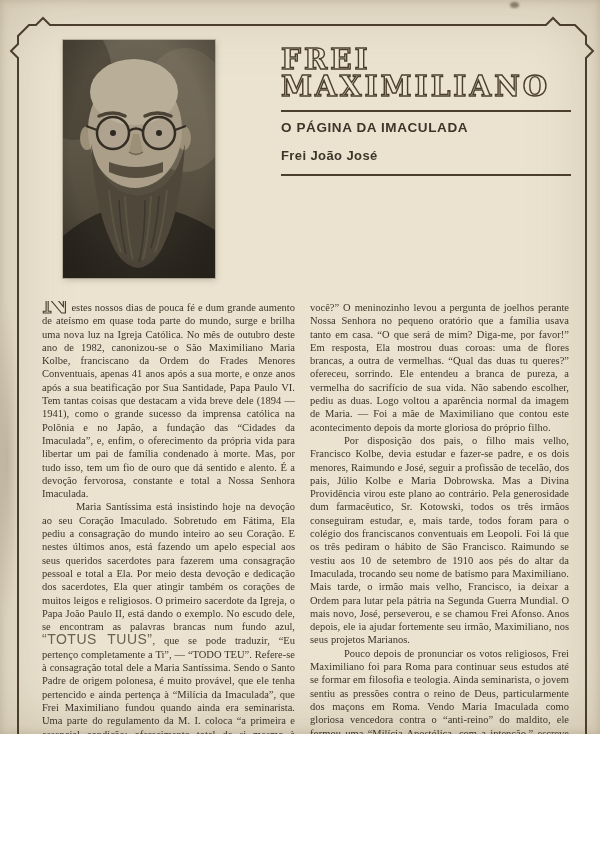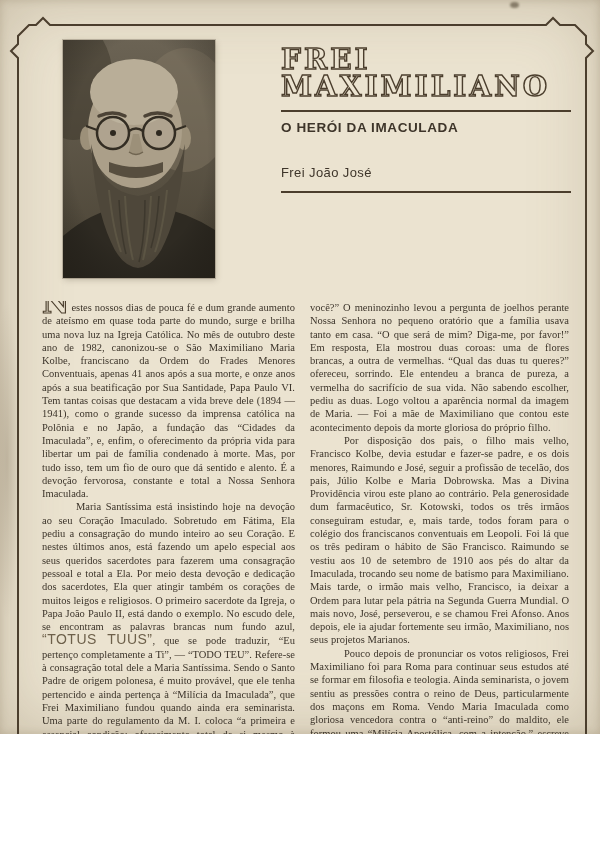--- a/index.html
+++ b/index.html
@@ -26,21 +26,21 @@
     color:#ece4d1;-webkit-text-stroke:1.4px #4b3e2d;
   }
   .rule{height:2px;background:#4b3e2d;width:290px;}
   .rule-1{margin-top:10px;}
   .rule-2{margin-top:11px;}
   .subtitle{
     margin-top:8px;font-family:"Liberation Sans",sans-serif;font-weight:bold;
     font-size:13.5px;letter-spacing:.6px;color:#3e352a;
   }
   .byline{
-    margin-top:30px;font-family:"Liberation Sans",sans-serif;font-weight:normal;
+    margin-top:13px;font-family:"Liberation Sans",sans-serif;font-weight:bold;
     font-size:13px;letter-spacing:.4px;color:#3e352a;
   }
 
   .article{
     position:absolute;left:42px;top:301px;width:527px;height:484px;
     display:flex;gap:15px;overflow:hidden;
   }
   .col{width:253px;flex:0 0 253px;}
   .col-right{width:259px;flex:0 0 259px;}
   .body-p{
@@ -122,21 +122,21 @@
       <path d="M46,150 Q50,190 58,212 M62,156 Q64,196 70,220 M88,156 Q86,196 80,220 M104,150 Q100,190 92,212" stroke="#635b49" stroke-width="2" fill="none" opacity="0.7"></path>
       <path d="M56,160 Q58,195 63,214 M82,160 Q82,198 76,222 M96,156 Q94,188 88,208" stroke="#3a342a" stroke-width="1.5" fill="none" opacity="0.8"></path>
       <rect width="152" height="238" fill="url(#vig)"></rect>
     </svg>
   </div>
 
   <div class="masthead">
     <div class="t-line">FREI</div>
     <div class="t-line">MAXIMILIANO</div>
     <div class="rule rule-1"></div>
-    <div class="subtitle">O HERÓI DA IMACULADA</div>
+    <div class="subtitle">O PÁGINA DA IMACULADA</div>
     <div class="byline">Frei João José</div>
     <div class="rule rule-2"></div>
   </div>
 
   <div class="article">
     <div class="col">
       <p class="body-p" lang="pt"><span class="initial">N</span><span>estes nossos dias de pouca fé e dum grande aumento de ateísmo em quase toda parte do mundo, surge e brilha uma nova luz na Igreja Católica. No mês de outubro deste ano de 1982, canonizou-se o São Maximiliano Maria Kolbe, franciscano da Ordem do Frades Menores Conventuais, apenas 41 anos após a sua morte, e onze anos após a sua beatificação por Sua Santidade, Papa Paulo VI. Tem tantas coisas que destacam a vida breve dele (1894 — 1941), como o grande sucesso da imprensa católica na Polônia e no Japão, a fundação das “Cidades da Imaculada”, e, enfim, o oferecimento da própria vida para libertar um pai de família condenado à morte. Mas, por tudo isso, tem um fio de ouro que dá sentido e alento. É a devoção fervorosa, constante e total a Nossa Senhora Imaculada.</span></p>
       <p class="body-p indent" lang="pt"><span>Maria Santíssima está insistindo hoje na devoção ao seu Coração Imaculado. Sobretudo em Fátima, Ela pediu a consagração do mundo inteiro ao seu Coração. E nestes últimos anos, está fazendo um apelo especial aos seus queridos sacerdotes para fazerem uma consagração pessoal e total a Ela. Por meio desta devoção e dedicação dos sacerdotes, Ela quer atingir também os corações de muitos leigos e religiosos. O primeiro sacerdote da Igreja, o Papa João Paulo II, está dando o exemplo. No escudo dele, se encontram as palavras brancas num fundo azul, </span><span class="typed">“TOTUS TUUS”</span><span>, que se pode traduzir, “Eu pertenço completamente a Ti”, — “TODO TEU”. Refere-se à consagração total dele a Maria Santíssima. Sendo o Santo Padre de origem polonesa, é muito provável, que ele tenha pertencido e ainda pertença à “Milícia da Imaculada”, que Frei Maximiliano fundou quando ainda era seminarista. Uma parte do regulamento da M. I. coloca “a primeira e essencial condição: oferecimento total de si mesmo à Imaculada”. E escreve ainda: “Faça a Imaculada tudo o que quiser e tudo o que lhe aprouver, porque sou propriedade sua e estou ao seu inteiro dispor”.</span></p>
       <p class="body-p indent" lang="pt"><span>Esta devoção se enraizou já no pequeno Raimundo. Este foi o nome batismal do Frei Maximiliano. Um dia, depois de castigado pelo pai, a mãe dele, no meio dum suspiro, disse: “Meu filho, que faremos de</span></p>
     </div>

